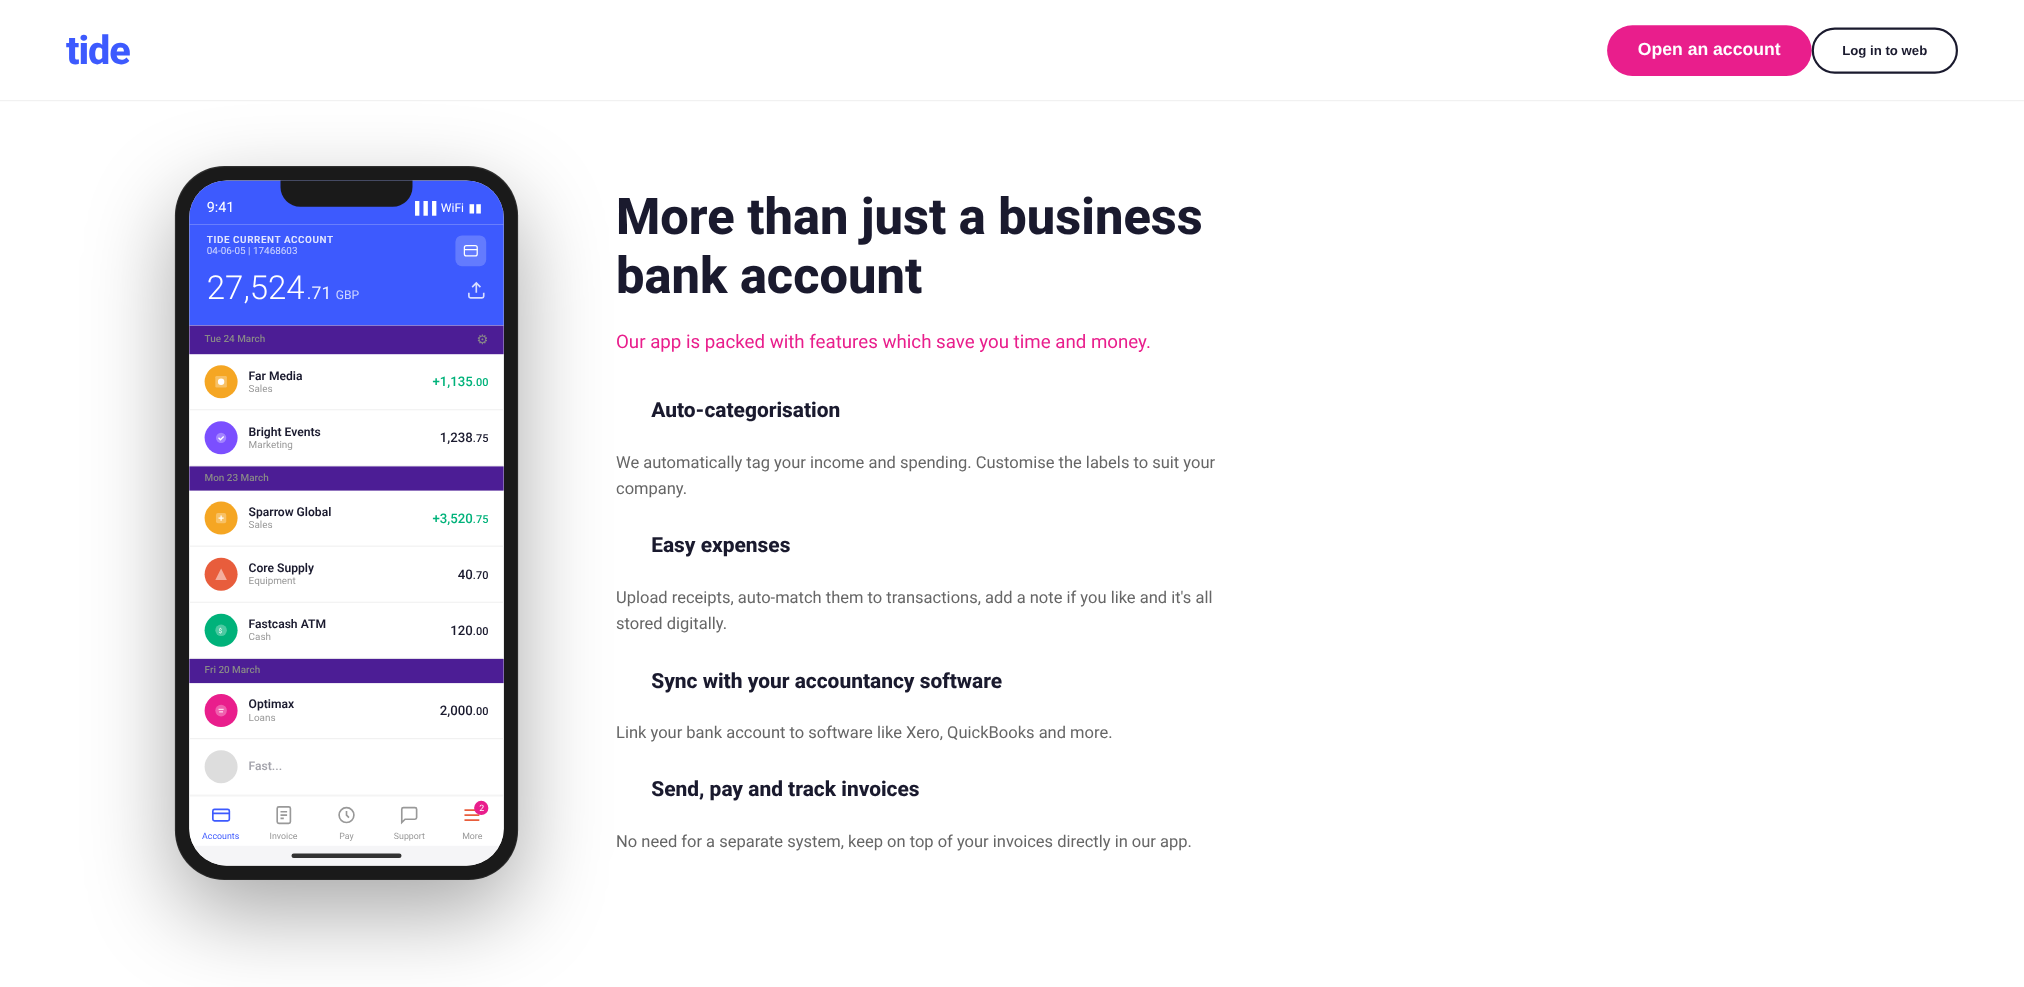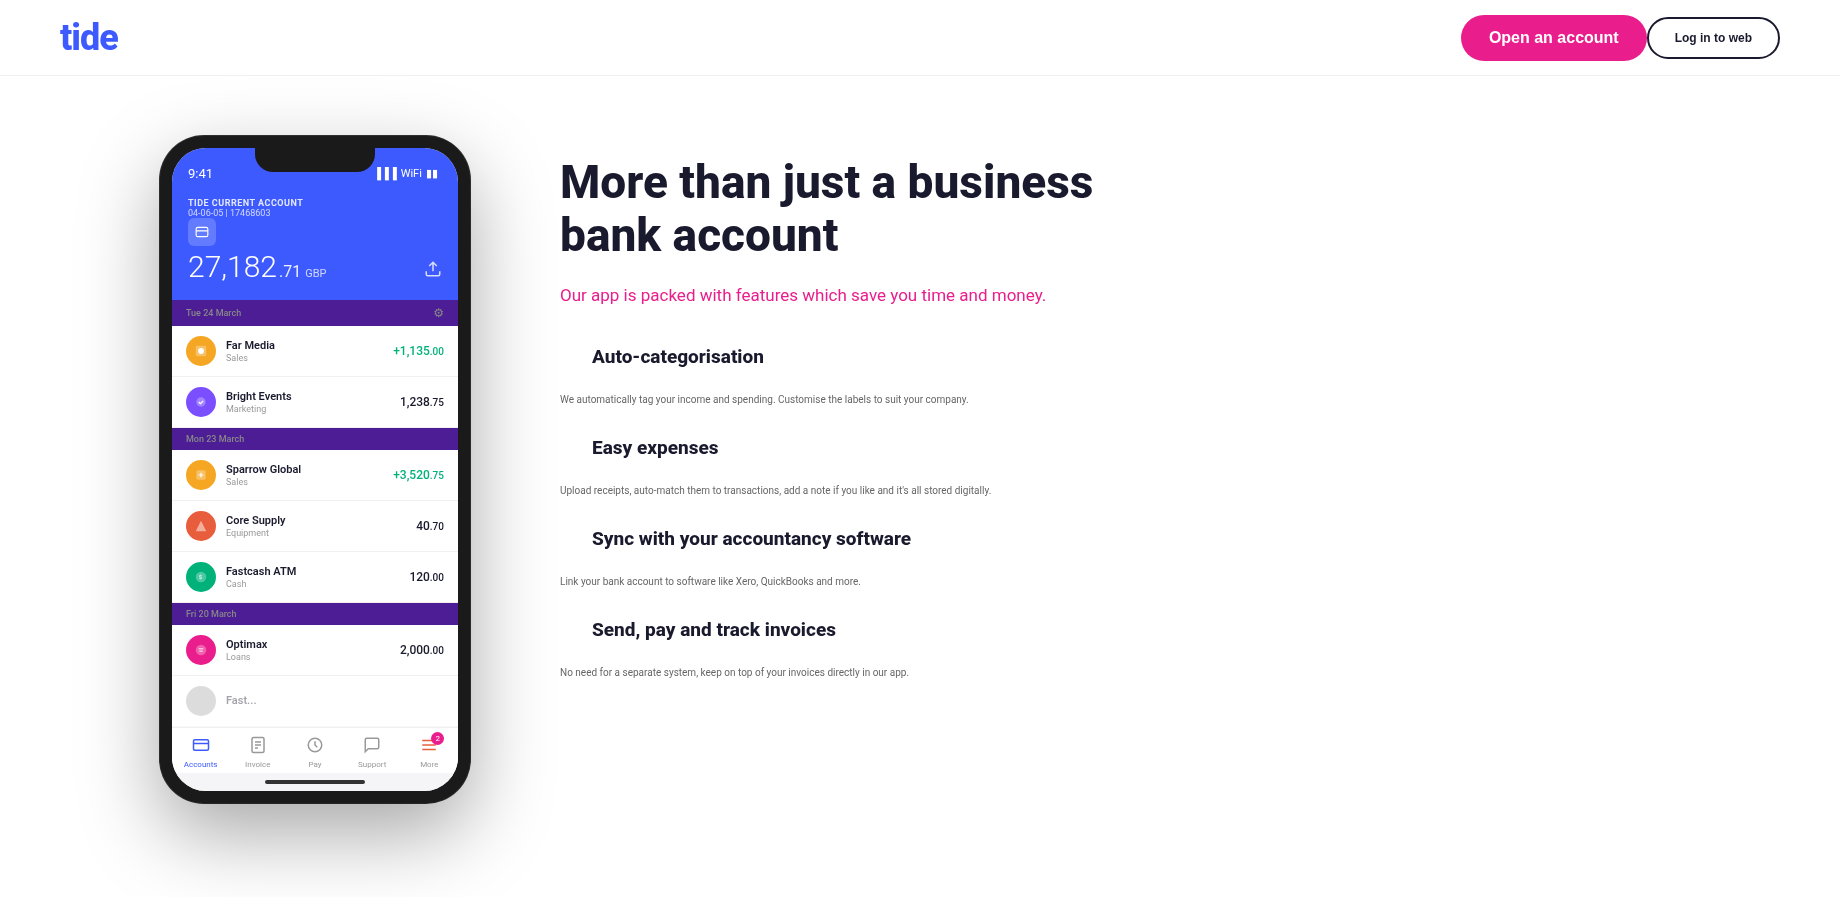--- a/index.html
+++ b/index.html
@@ -12,21 +12,21 @@
     }
 
     
     .header {
       display: flex;
       align-items: center;
       justify-content: space-between;
       padding: 16px 60px;
       background: #fff;
       border-bottom: 1px solid #f0f0f0;
-      height: 76px;
+      height: 92px;
     }
     .logo {
       font-size: 36px;
       font-weight: 800;
       color: #3d5afe;
       letter-spacing: -1px;
     }
     .header-actions {
       display: flex;
       align-items: center;
@@ -123,21 +123,20 @@
     .app-header {
       background: #3d5afe;
       padding: 10px 16px 18px;
       color: #fff;
     }
     .app-header-top {
       display: flex;
       justify-content: space-between;
       align-items: flex-start;
       margin-bottom: 6px;
-      flex-direction: column;
     }
     .account-label {
       font-size: 9px;
       font-weight: 700;
       letter-spacing: 0.5px;
       color: rgba(255,255,255,0.85);
     }
     .account-number {
       font-size: 9px;
       color: rgba(255,255,255,0.75);
@@ -312,21 +311,21 @@
       margin-bottom: 28px;
     }
     .feature-title {
       font-size: 19px;
       font-weight: 800;
       color: #1a1a2e;
       margin-bottom: 8px;
       margin-left: 32px;
     }
     .feature-desc {
-      font-size: 10px;
+      font-size: 15px;
       color: #666;
       line-height: 1.6;
       margin-top: 24px;
     }
   </style>
 </head>
 <body>
 
 <header class="header">
   <div class="logo">tide</div>
@@ -360,21 +359,21 @@
             </div>
             <div class="account-icon">
               <svg width="14" height="14" viewBox="0 0 24 24" fill="white">
                 <rect x="2" y="4" width="20" height="16" rx="3" fill="none" stroke="white" stroke-width="2"></rect>
                 <path d="M2 10h20" stroke="white" stroke-width="2"></path>
               </svg>
             </div>
           </div>
           <div class="balance-row">
             <div>
-              <span class="balance-main">27,182</span><span class="balance-decimal">.71</span><span class="balance-currency">GBP</span>
+              <span class="balance-main">27,524</span><span class="balance-decimal">.71</span><span class="balance-currency">GBP</span>
             </div>
             <span class="upload-icon">
               <svg width="18" height="18" viewBox="0 0 24 24" fill="none" stroke="rgba(255,255,255,0.8)" stroke-width="2">
                 <path d="M21 15v4a2 2 0 01-2 2H5a2 2 0 01-2-2v-4M17 8l-5-5-5 5M12 3v12"></path>
               </svg>
             </span>
           </div>
         </div>
 
         <div class="transactions">

